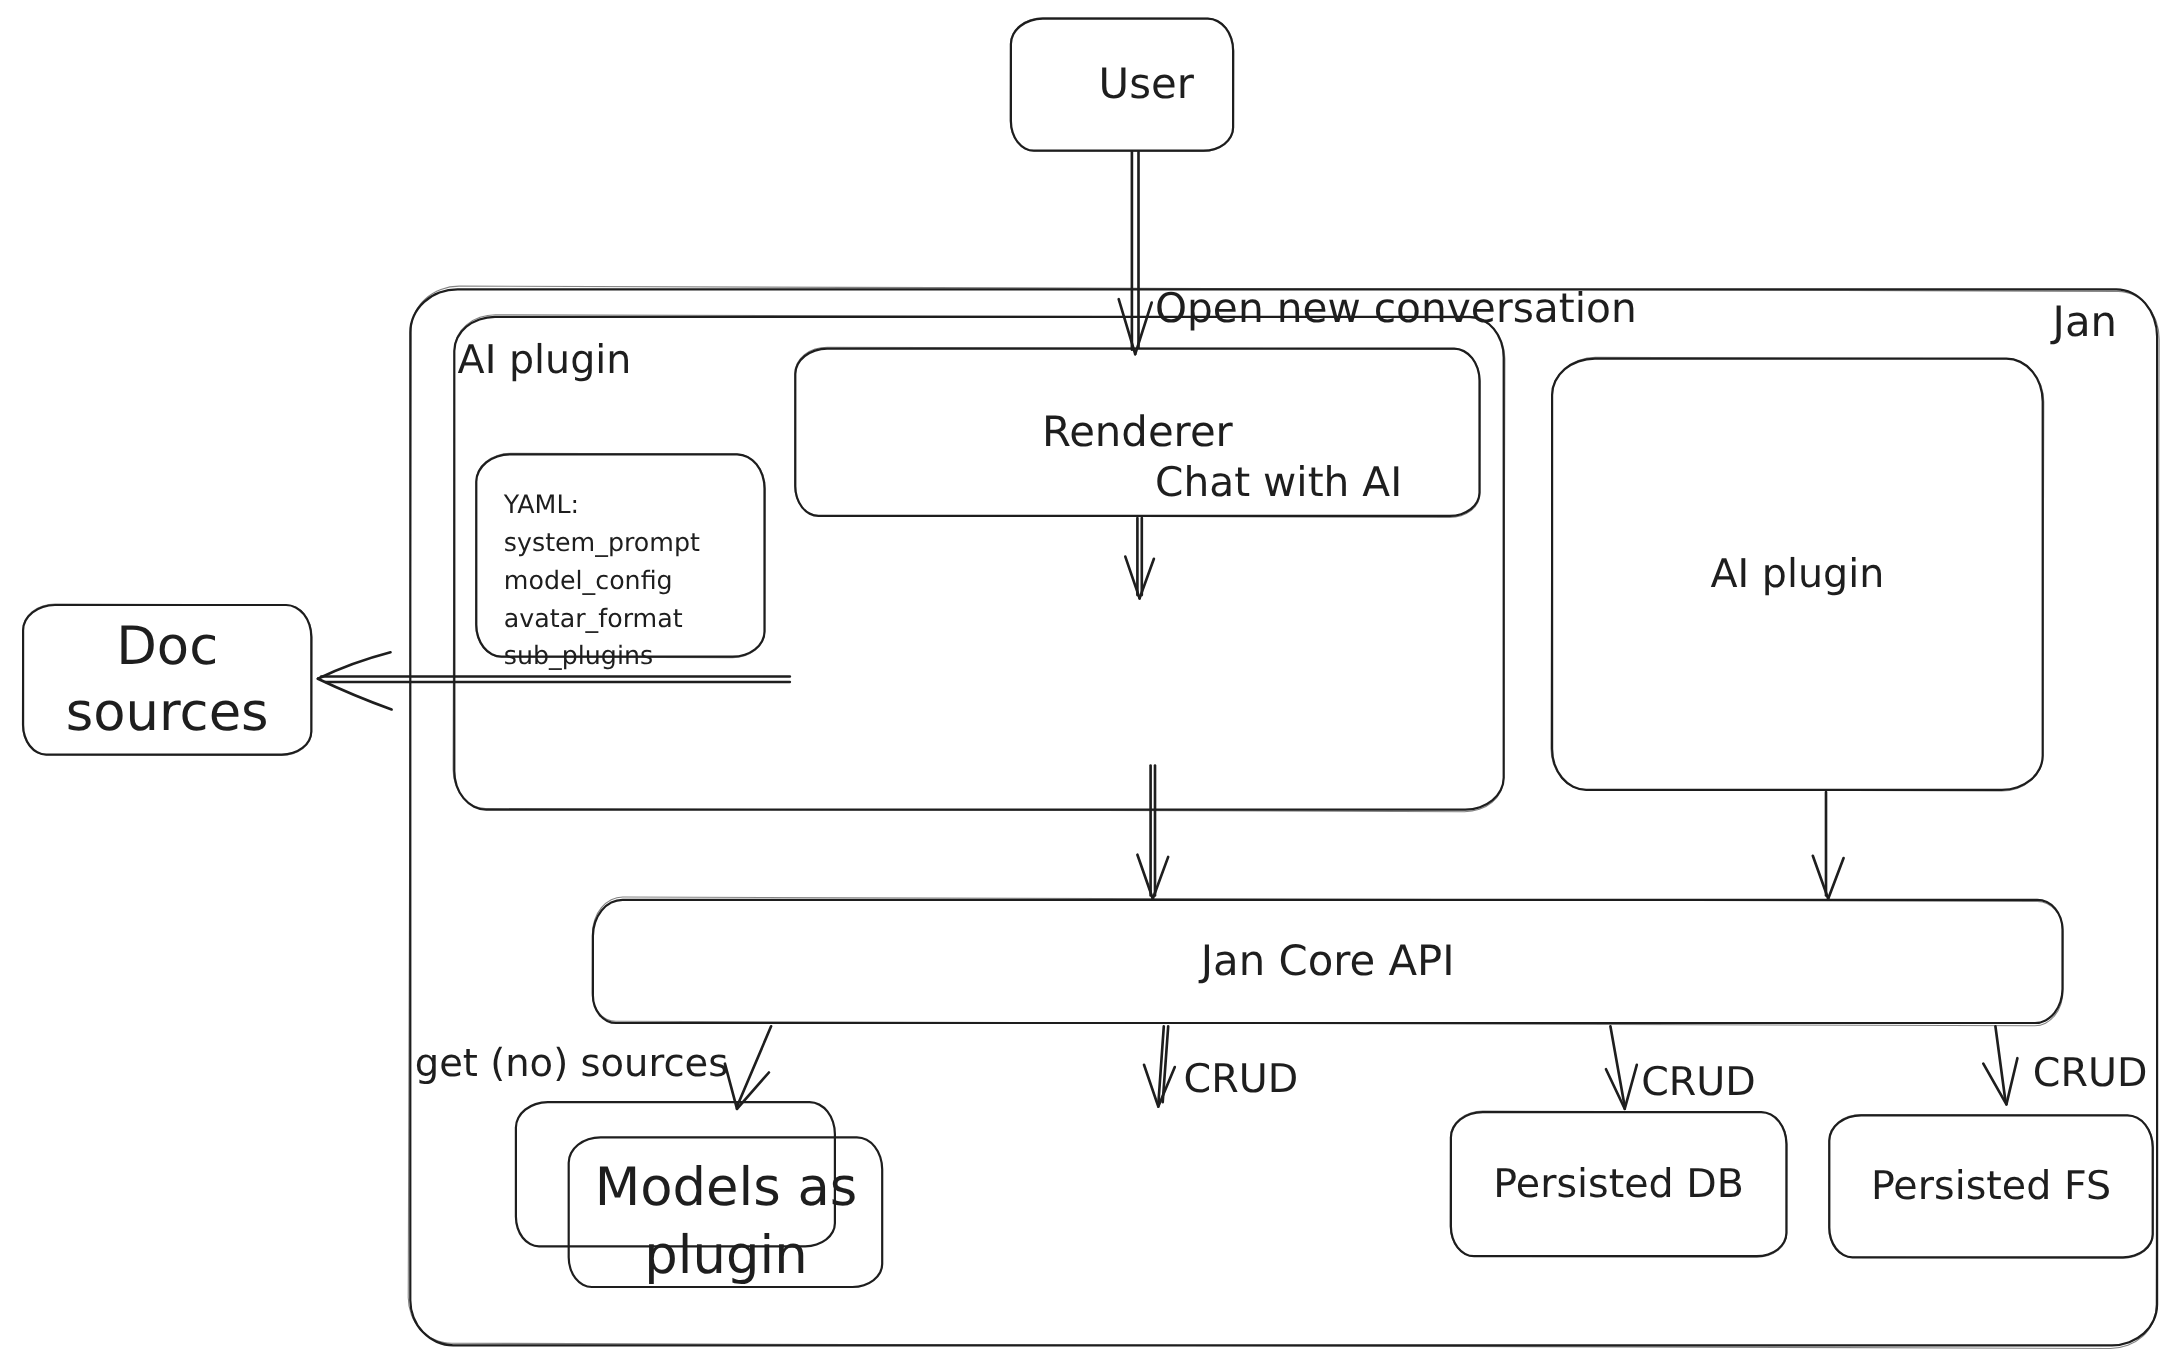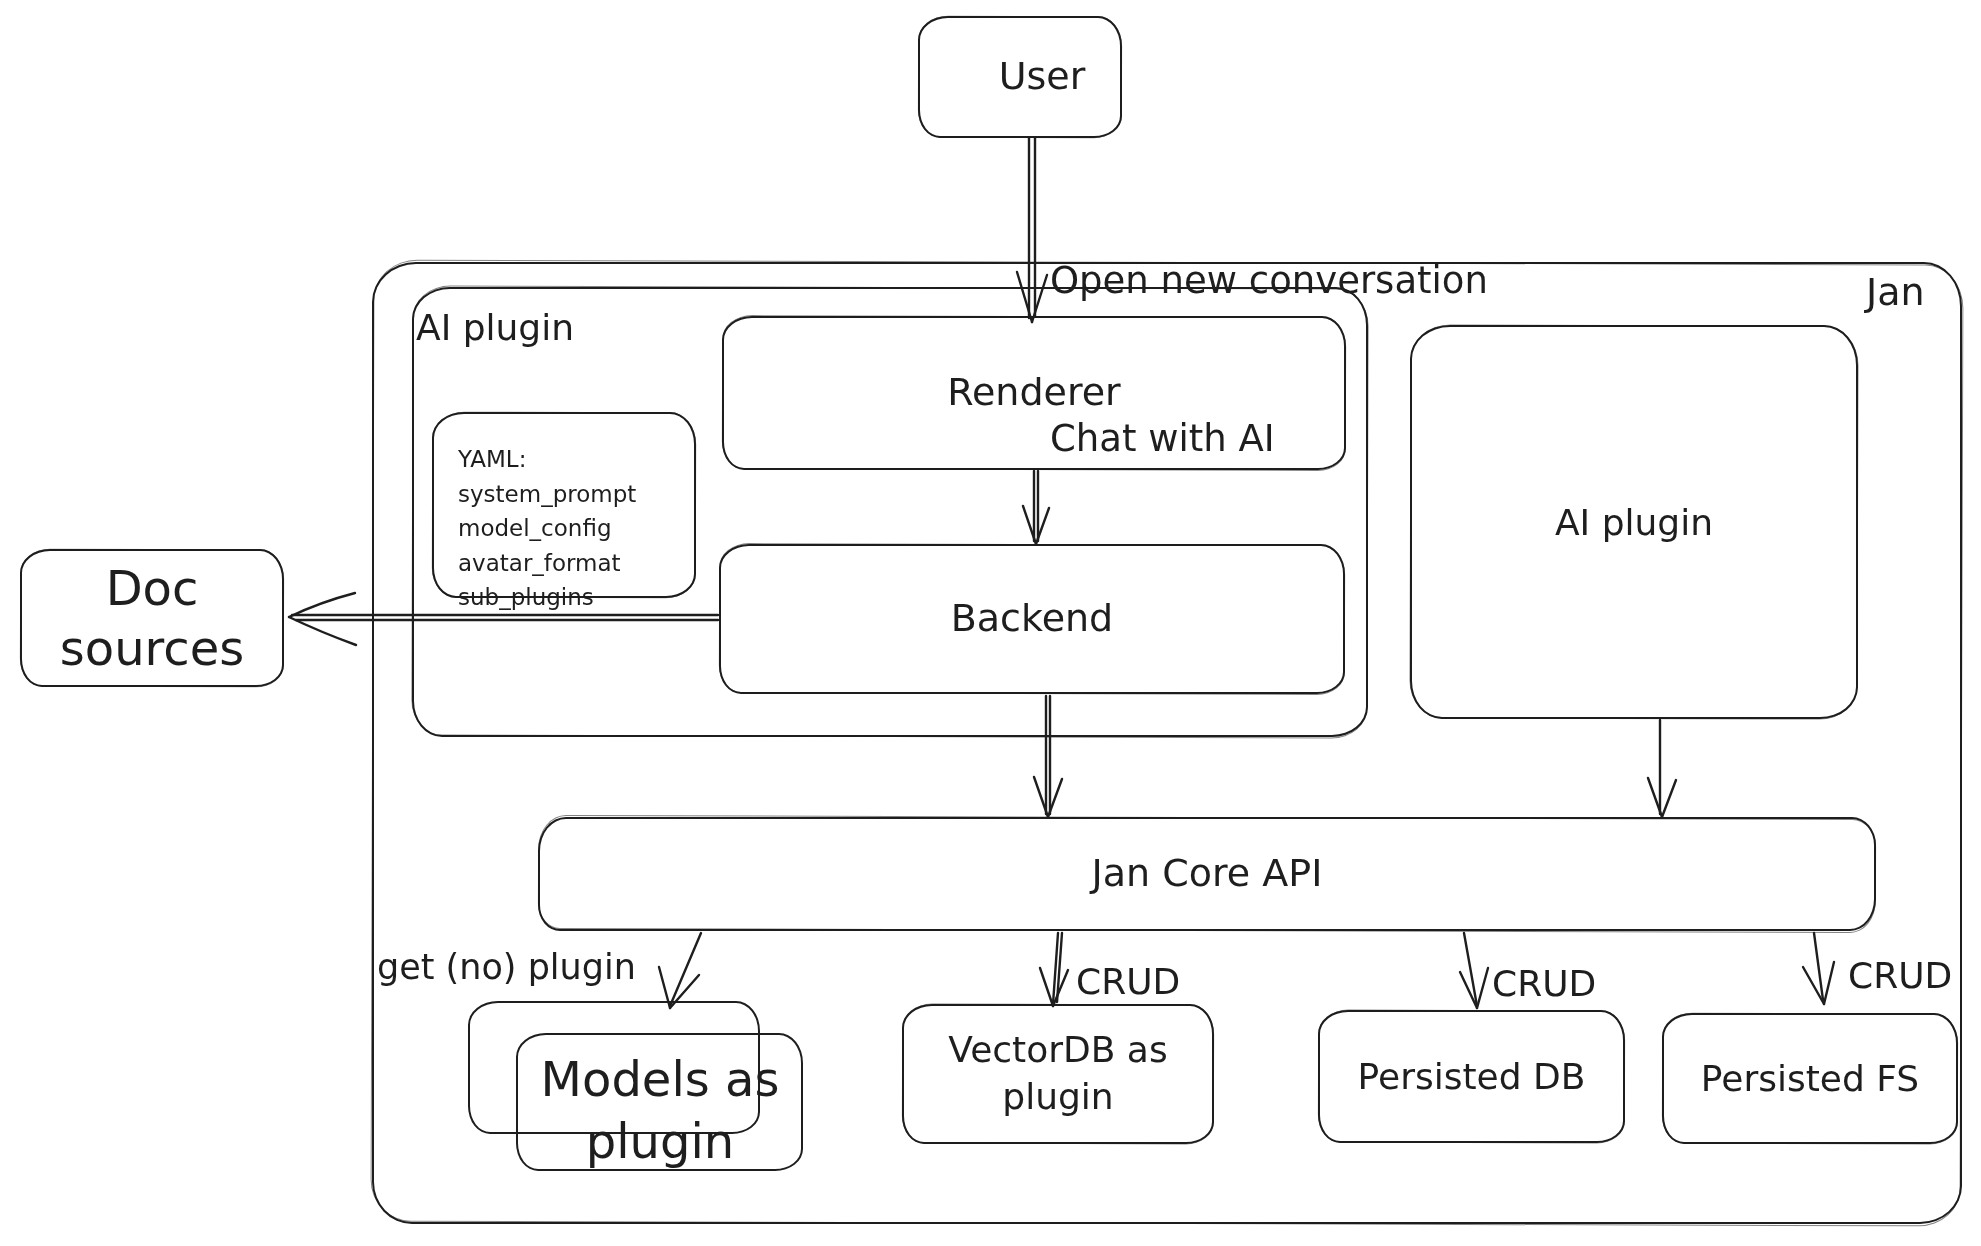--- a/index.html
+++ b/index.html
@@ -92,58 +92,52 @@
   </div>
 
   <div class="yaml d2" style="left:432px; top:412px; width:264px; height:186px;">
     <div>YAML:</div>
     <div>system_prompt</div>
     <div>model_config</div>
     <div>avatar_format</div>
     <div>sub_plugins</div>
   </div>
 
-  <div class="node d2" style="left:719px; top:544px; width:626px; height:150px; font-size:38px;">
-    <span>Backend</span>
-  </div>
 
   <div class="node d2" style="left:20px; top:549px; width:264px; height:138px; font-size:48px;">
     <span>Doc sources</span>
   </div>
 
   <div class="node d2" style="left:1410px; top:325px; width:448px; height:394px; border-radius:40px 34px 38px 32px / 34px 40px 32px 38px;">
     <span>AI plugin</span>
   </div>
 
   <div class="node d2" style="left:538px; top:817px; width:1338px; height:114px; font-size:38px; border-radius:28px 24px 26px 22px / 34px 28px 32px 26px;">
     <span>Jan Core API</span>
   </div>
 
   <div class="node" style="left:468px; top:1001px; width:292px; height:133px;"></div>
   <div class="node" style="left:516px; top:1033px; width:287px; height:138px;"></div>
   <div class="float-label two-line" style="left:530px; top:1048px; width:260px; font-size:48px; text-align:center; white-space:normal;">Models as plugin</div>
 
-  <div class="node d2 two-line" style="left:902px; top:1004px; width:312px; height:140px; padding:0 20px;">
-    <span>VectorDB as plugin</span>
-  </div>
 
   <div class="node d2" style="left:1318px; top:1010px; width:307px; height:133px;">
     <span>Persisted DB</span>
   </div>
 
   <div class="node d2" style="left:1662px; top:1013px; width:296px; height:131px;">
     <span>Persisted FS</span>
   </div>
 
   <div class="float-label" style="left:1050px; top:150px; font-size:37px;">
     <div>Open new conversation</div>
     <div>Chat with AI</div>
   </div>
 
-  <div class="float-label" style="left:377px; top:943px; font-size:35px;">get (no) plugin</div>
+  <div class="float-label" style="left:377px; top:943px; font-size:35px;">get (no) sources</div>
 
   <div class="float-label" style="left:1076px; top:956px; font-size:36px;">CRUD</div>
 
   <div class="float-label" style="left:1492px; top:958px; font-size:36px;">CRUD</div>
 
   <div class="float-label" style="left:1848px; top:950px; font-size:36px;">CRUD</div>
 
   <svg class="wires" viewBox="0 0 1981 1246">
     <g>
       <path d="M1029 138 L1029 318"></path>

